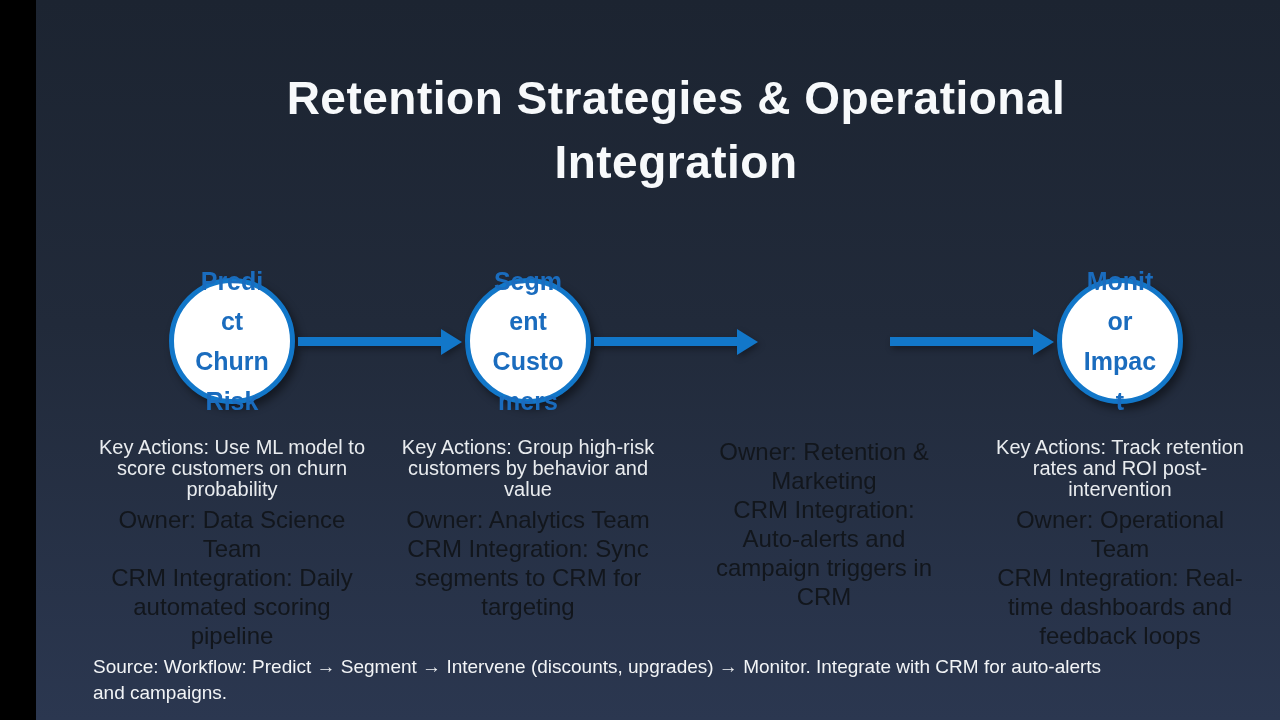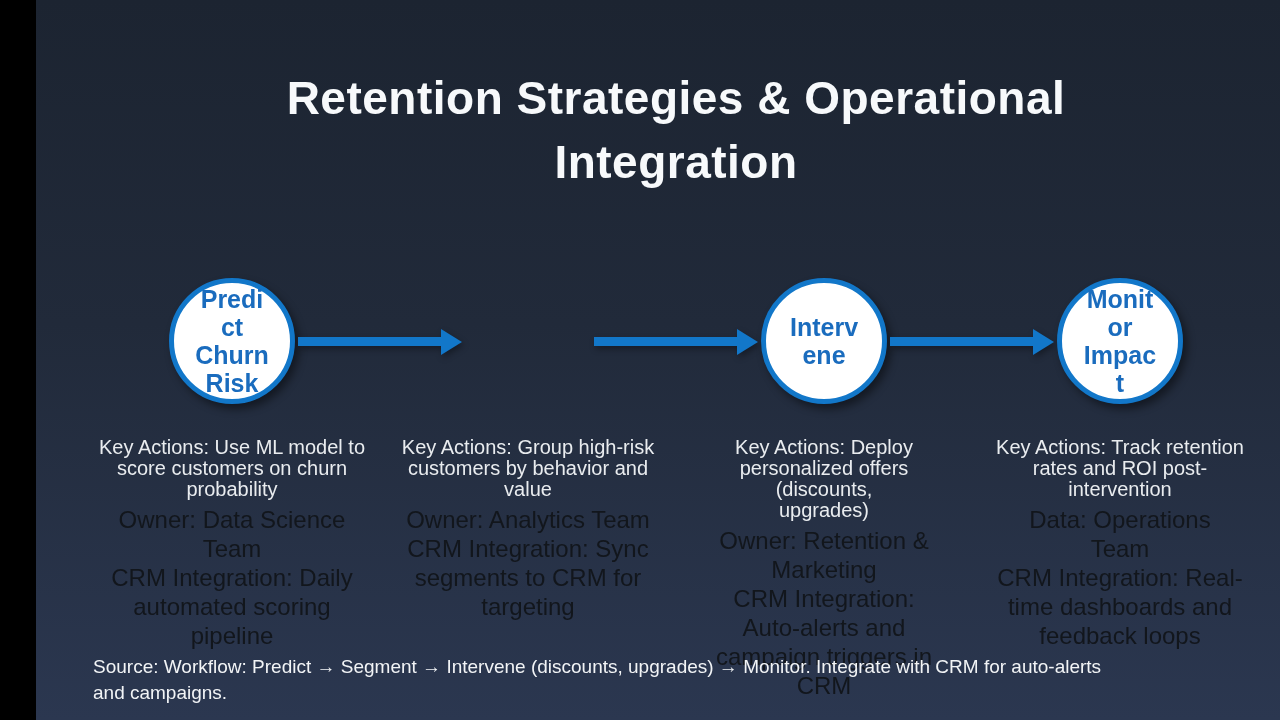--- a/index.html
+++ b/index.html
@@ -42,21 +42,21 @@
     background: #ffffff;
     border: 5px solid var(--accent-blue, #1277c9);
     box-shadow: 4px 5px 8px rgba(0, 0, 0, 0.45);
     display: flex;
     align-items: center;
     justify-content: center;
     text-align: center;
   }
   .circle .circle-label {
     font-size: 25px;
-    line-height: 28px;
+    line-height: 40px;
     font-weight: 700;
     color: var(--circle-text-blue, #1a6cbe);
   }
   .c1 { left: 133px; }
   .c2 { left: 429px; }
   .c3 { left: 725px; }
   .c4 { left: 1021px; }
 
   
   .arrow {
@@ -126,23 +126,25 @@
 <div class="slide">
 
   <h1 class="title">Retention Strategies &amp; Operational Integration</h1>
 
   <div class="circle c1">
     <span class="circle-label lines">Predi
 ct
 Churn
 Risk</span>
   </div>
-  <div class="circle c3">
-    <span class="circle-label lines">Interv
-ene</span>
+  <div class="circle c2">
+    <span class="circle-label lines">Segm
+ent
+Custo
+mers</span>
   </div>
   <div class="circle c4">
     <span class="circle-label lines">Monit
 or
 Impac
 t</span>
   </div>
 
   <div class="arrow a1">
     <div class="shaft"></div>
@@ -170,35 +172,32 @@
   <div class="col col2">
     <p class="key lines">Key Actions: Group high-risk
 customers by behavior and
 value</p>
     <p class="meta lines">Owner: Analytics Team</p>
     <p class="meta lines">CRM Integration: Sync
 segments to CRM for
 targeting</p>
   </div>
   <div class="col col3">
-    <p class="key lines">Key Actions: Deploy
-personalized offers (discounts,
-upgrades)</p>
     <p class="meta lines">Owner: Retention &amp;
 Marketing</p>
     <p class="meta lines">CRM Integration:
 Auto-alerts and
 campaign triggers in
 CRM</p>
   </div>
   <div class="col col4">
     <p class="key lines">Key Actions: Track retention
 rates and ROI post-
 intervention</p>
-    <p class="meta lines">Data: Operations
+    <p class="meta lines">Owner: Operational
 Team</p>
     <p class="meta lines">CRM Integration: Real-
 time dashboards and
 feedback loops</p>
   </div>
 
   <p class="source">Source: Workflow: Predict → Segment → Intervene (discounts, upgrades) → Monitor. Integrate with CRM for auto-alerts and campaigns.</p>
 
 </div>
 

